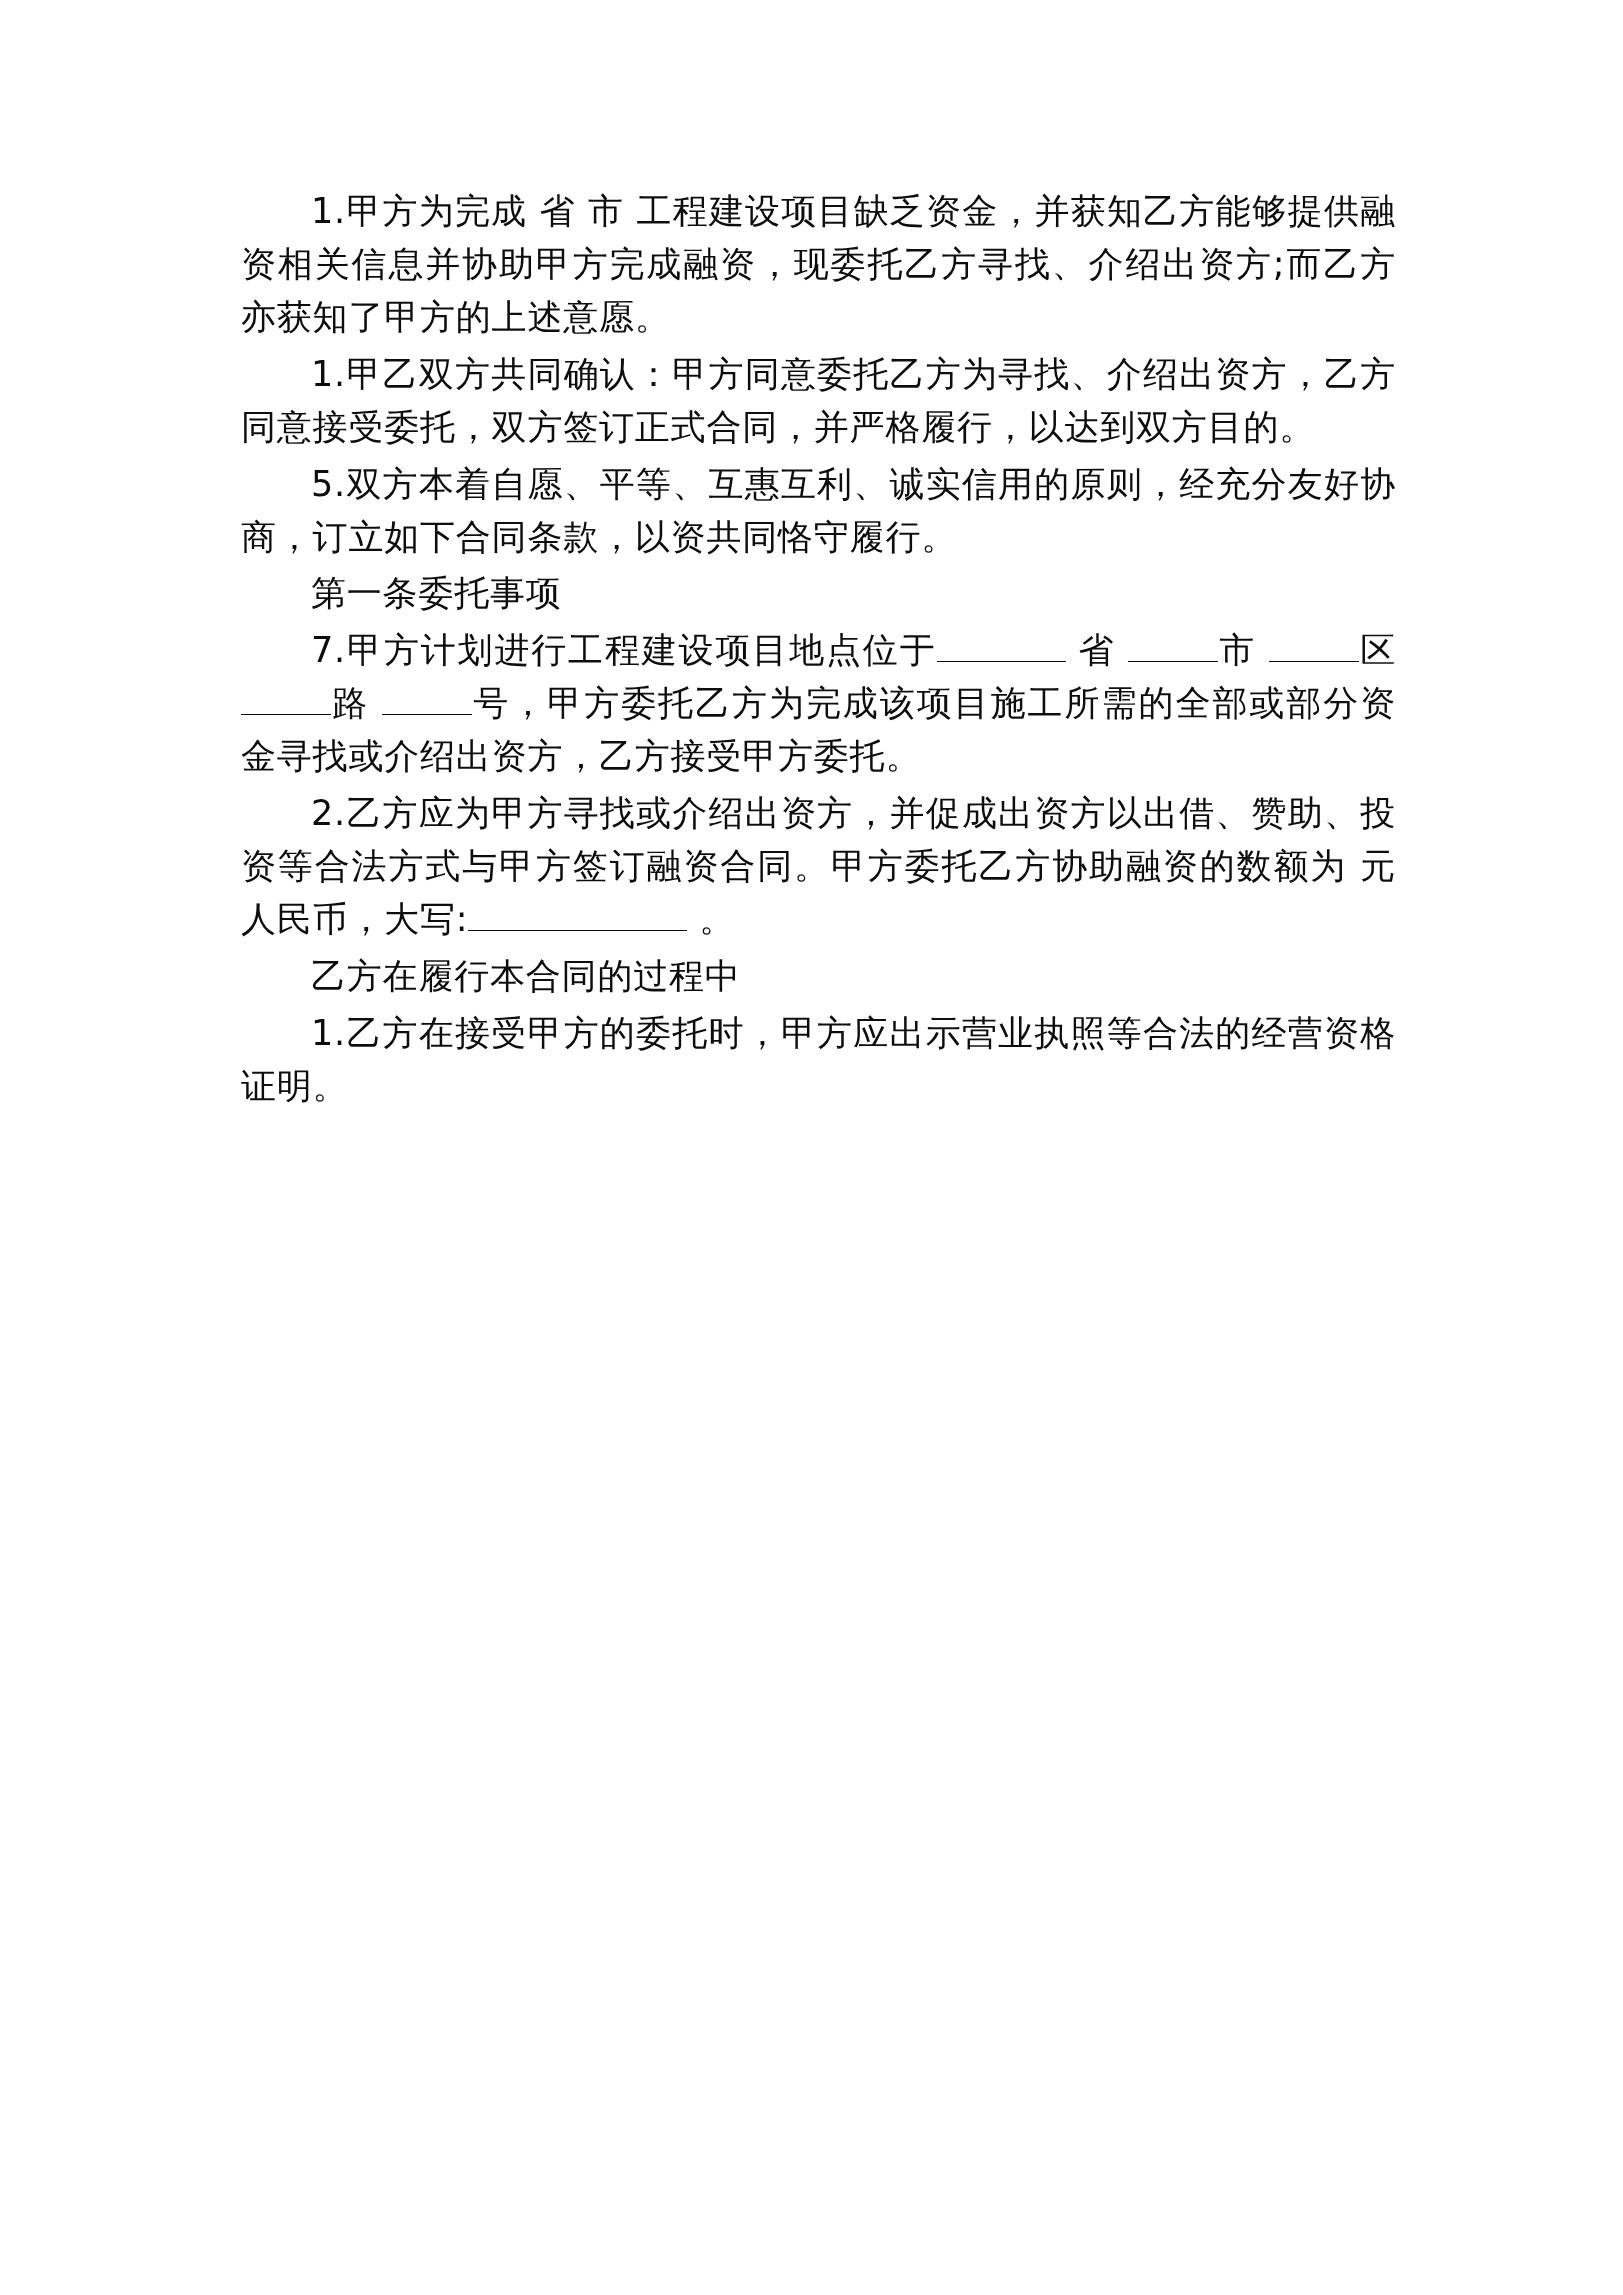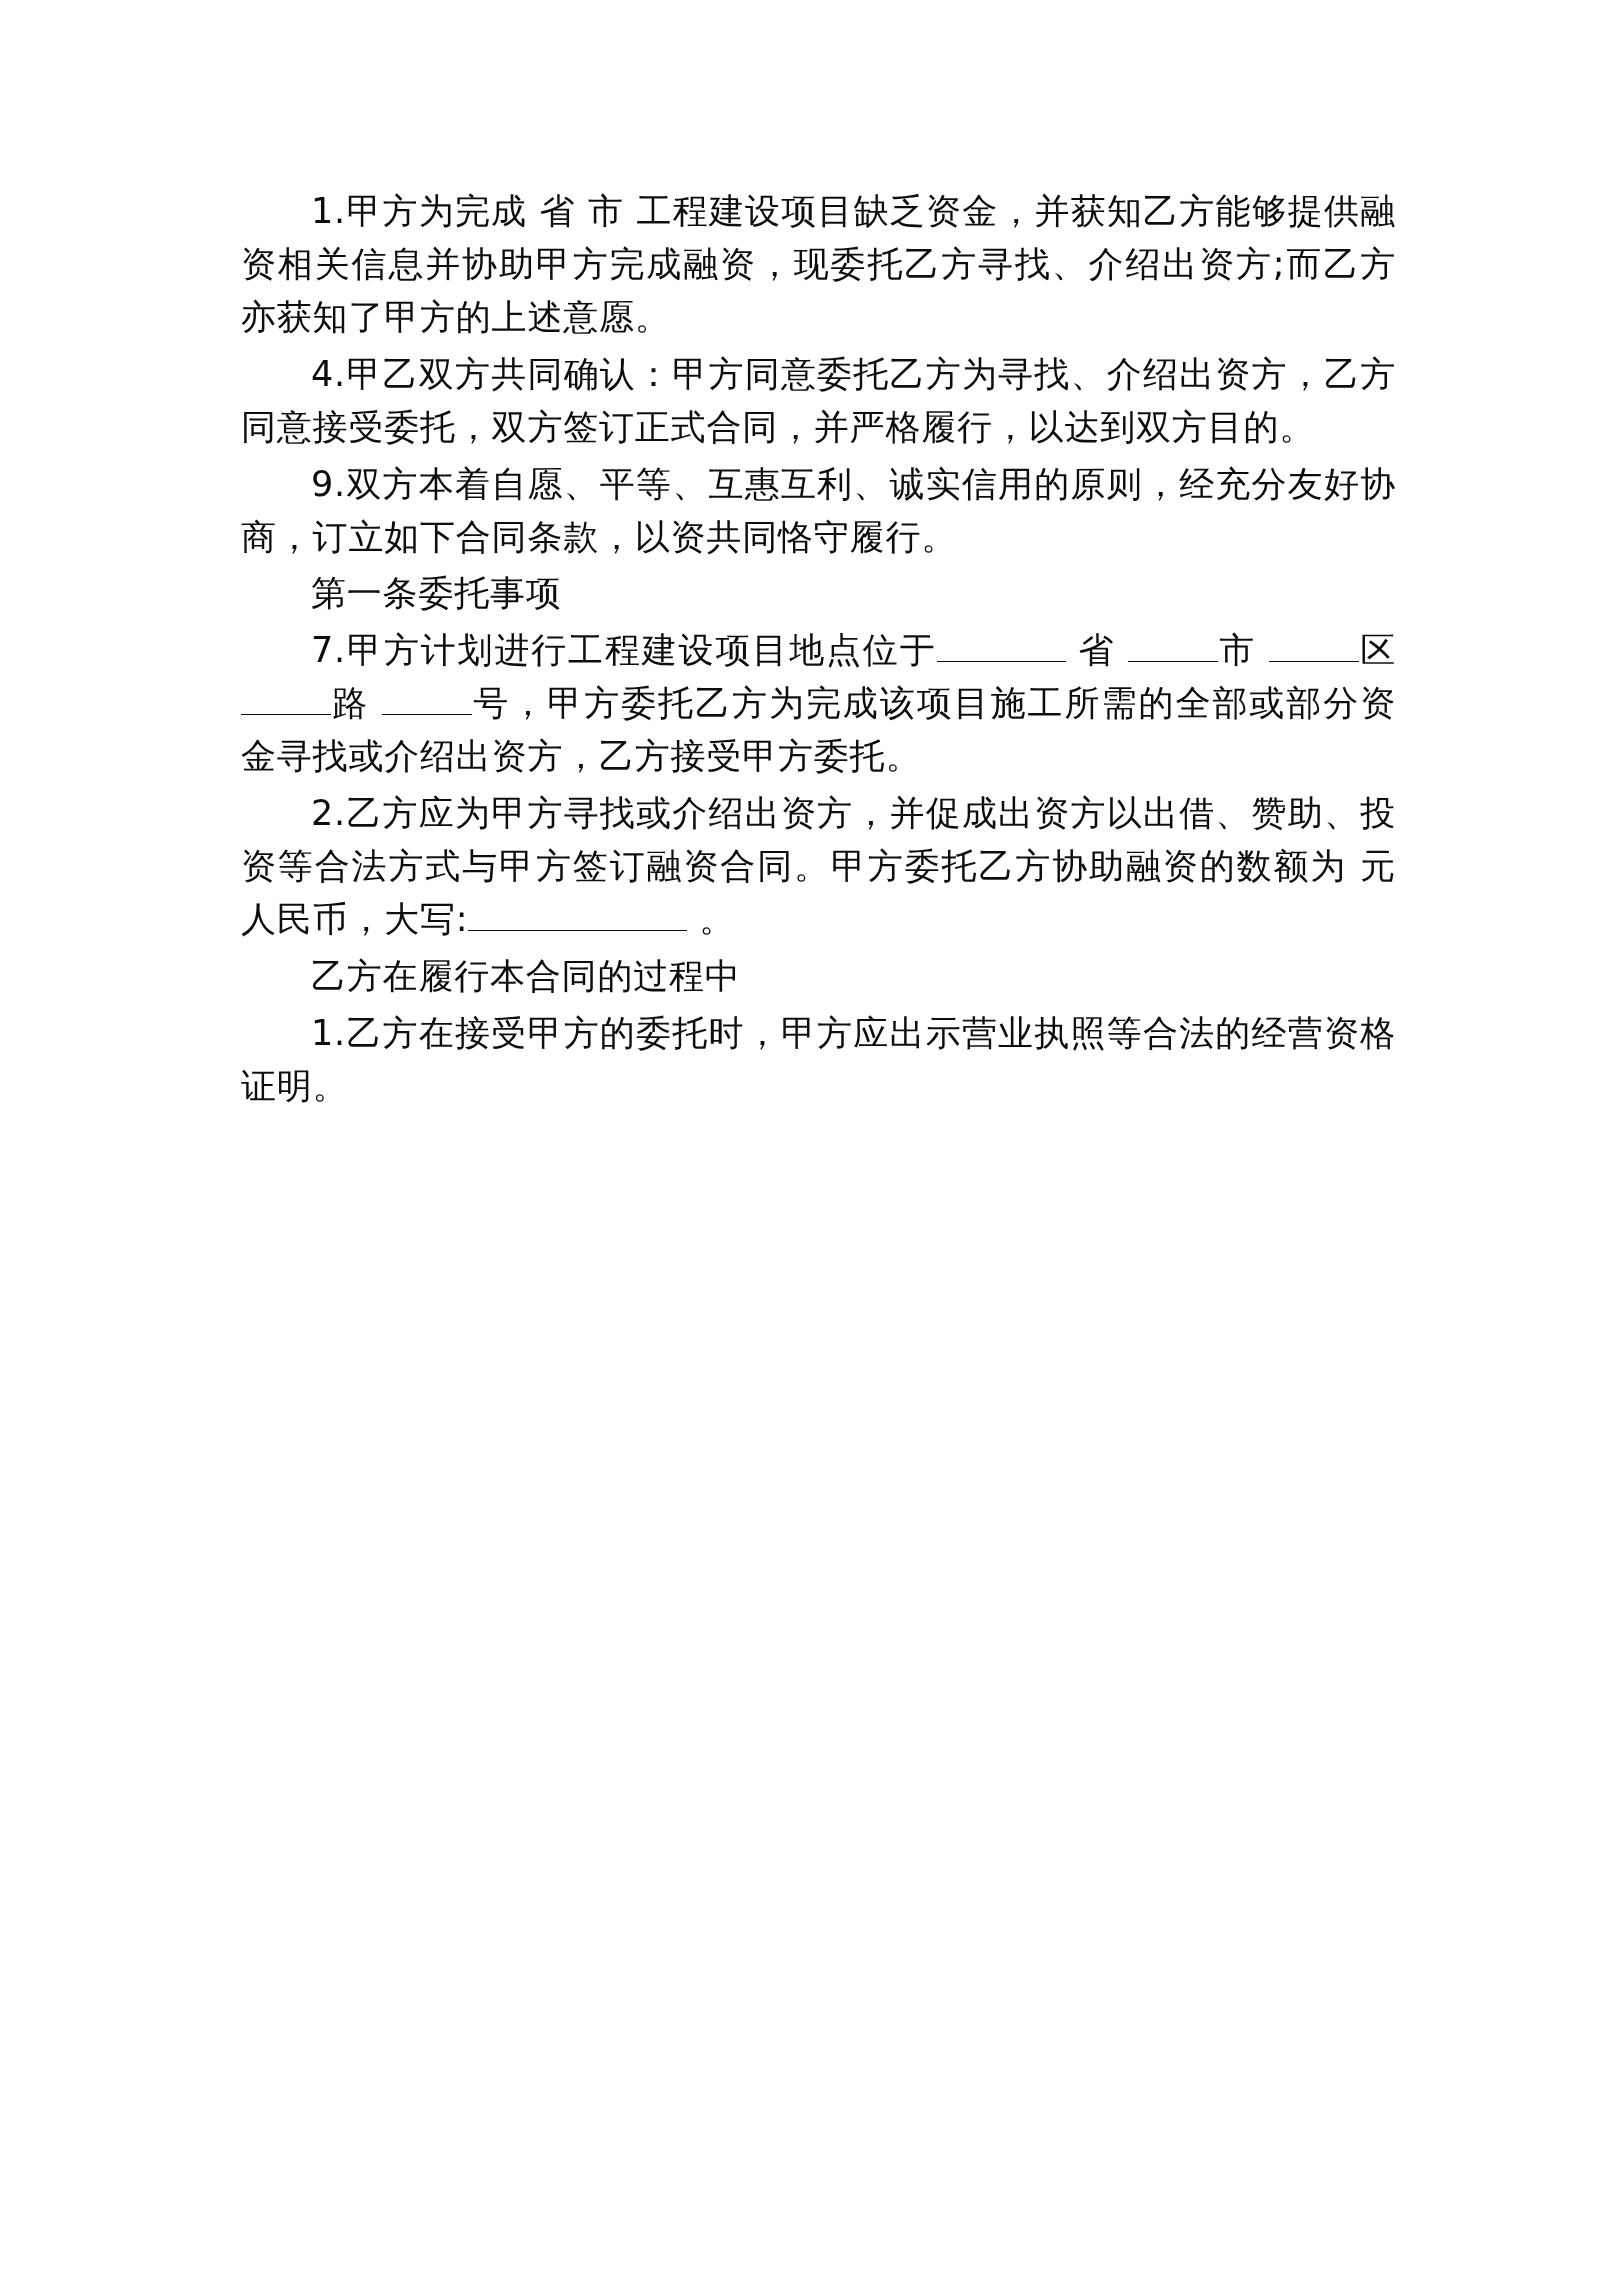--- a/index.html
+++ b/index.html
@@ -48,22 +48,22 @@
   .b-xl { width: 129px; }
   .b-lg { width: 90px; }
   .b-xxl { width: 219px; }
 </style>
 </head>
 <body>
 
 <div class="page">
   <div class="content" id="doc-body">
       <p class="para indent"><span>1.甲方为完成 省 市 工程建设项目缺乏资金，并获知乙方能够提供融资相关信息并协助甲方完成融资，现委托乙方寻找、介绍出资方;而乙方亦获知了甲方的上述意愿。</span></p>
-      <p class="para indent"><span>4.甲乙双方共同确认：甲方同意委托乙方为寻找、介绍出资方，乙方同意接受委托，双方签订正式合同，并严格履行，以达到双方目的。</span></p>
-      <p class="para indent"><span>9.双方本着自愿、平等、互惠互利、诚实信用的原则，经充分友好协商，订立如下合同条款，以资共同恪守履行。</span></p>
+      <p class="para indent"><span>1.甲乙双方共同确认：甲方同意委托乙方为寻找、介绍出资方，乙方同意接受委托，双方签订正式合同，并严格履行，以达到双方目的。</span></p>
+      <p class="para indent"><span>5.双方本着自愿、平等、互惠互利、诚实信用的原则，经充分友好协商，订立如下合同条款，以资共同恪守履行。</span></p>
       <p class="para indent"><span>第一条委托事项</span></p>
       <p class="para indent"><span>7.甲方计划进行工程建设项目地点位于</span><span class="blank b-xl"></span><span> 省 </span><span class="blank b-lg"></span><span>市 </span><span class="blank b-lg"></span><span>区 </span><span class="blank b-lg"></span><span>路 </span><span class="blank b-lg"></span><span>号，甲方委托乙方为完成该项目施工所需的全部或部分资金寻找或介绍出资方，乙方接受甲方委托。</span></p>
       <p class="para indent"><span>2.乙方应为甲方寻找或介绍出资方，并促成出资方以出借、赞助、投资等合法方式与甲方签订融资合同。甲方委托乙方协助融资的数额为 元人民币，大写:</span><span class="blank b-xxl"></span><span> 。</span></p>
       <p class="para indent"><span>乙方在履行本合同的过程中</span></p>
       <p class="para indent"><span>1.乙方在接受甲方的委托时，甲方应出示营业执照等合法的经营资格证明。</span></p>
     </div>
 </div>
 
 
 </body></html>

